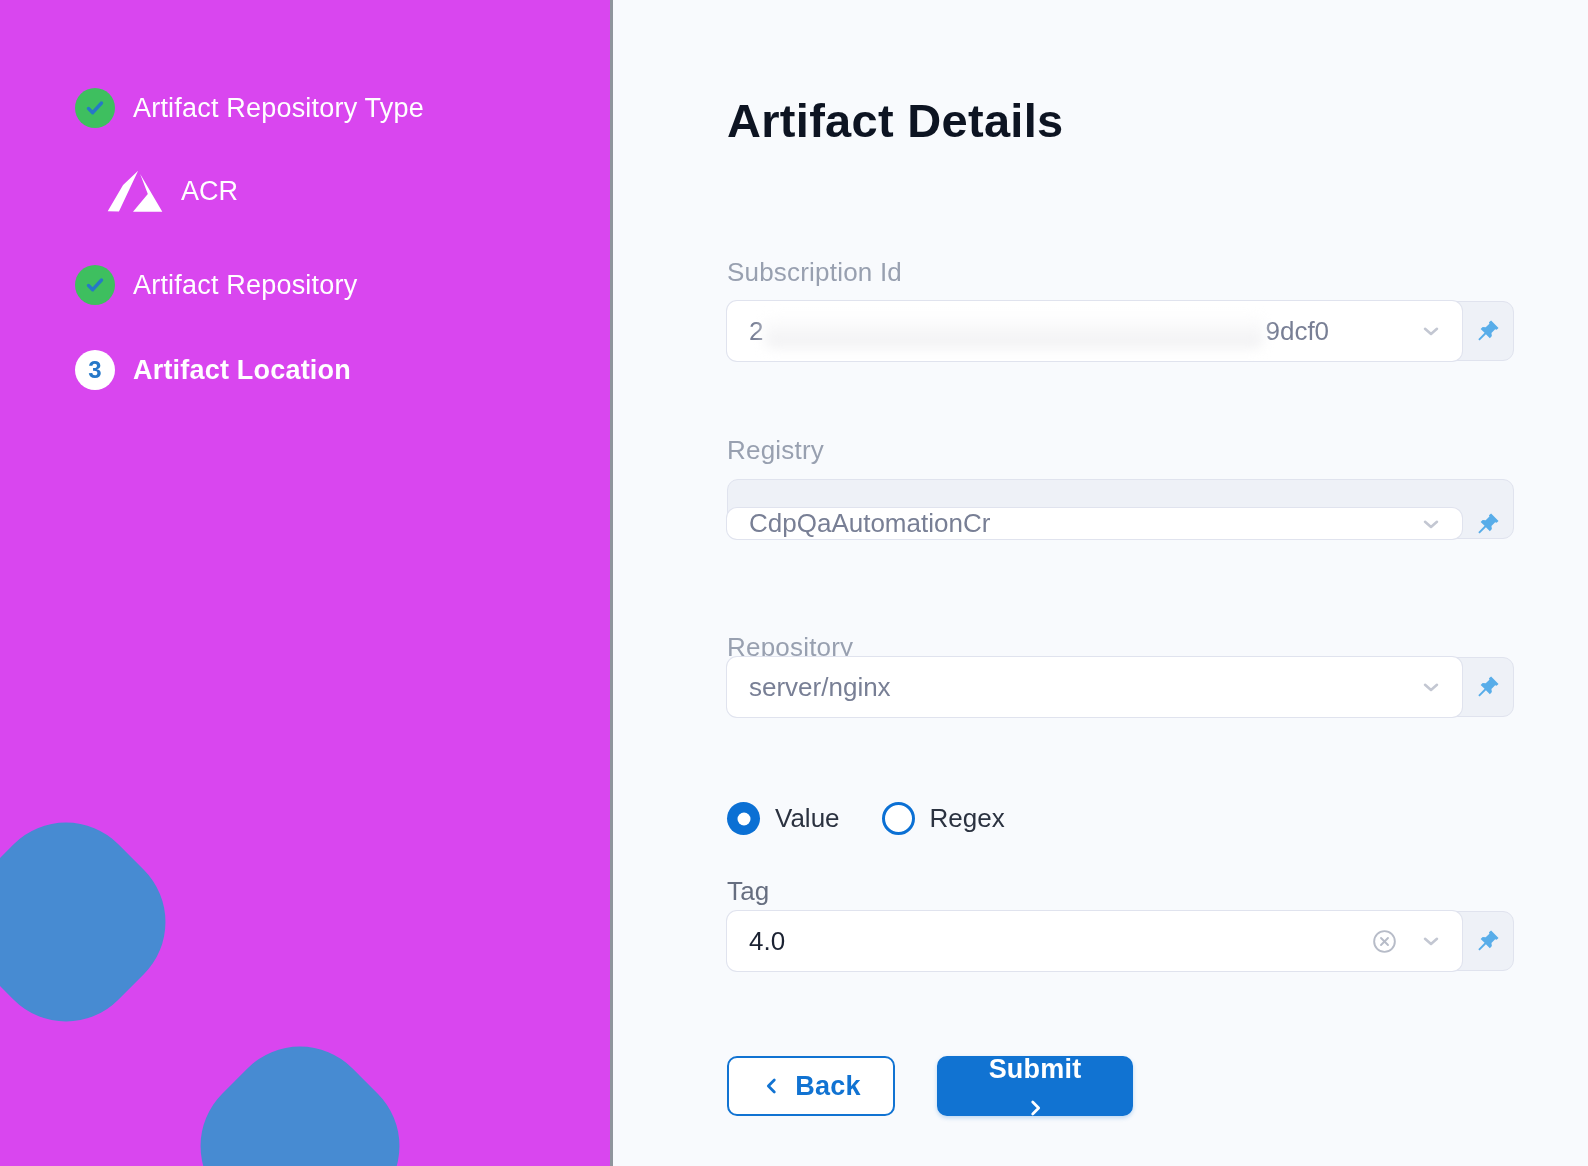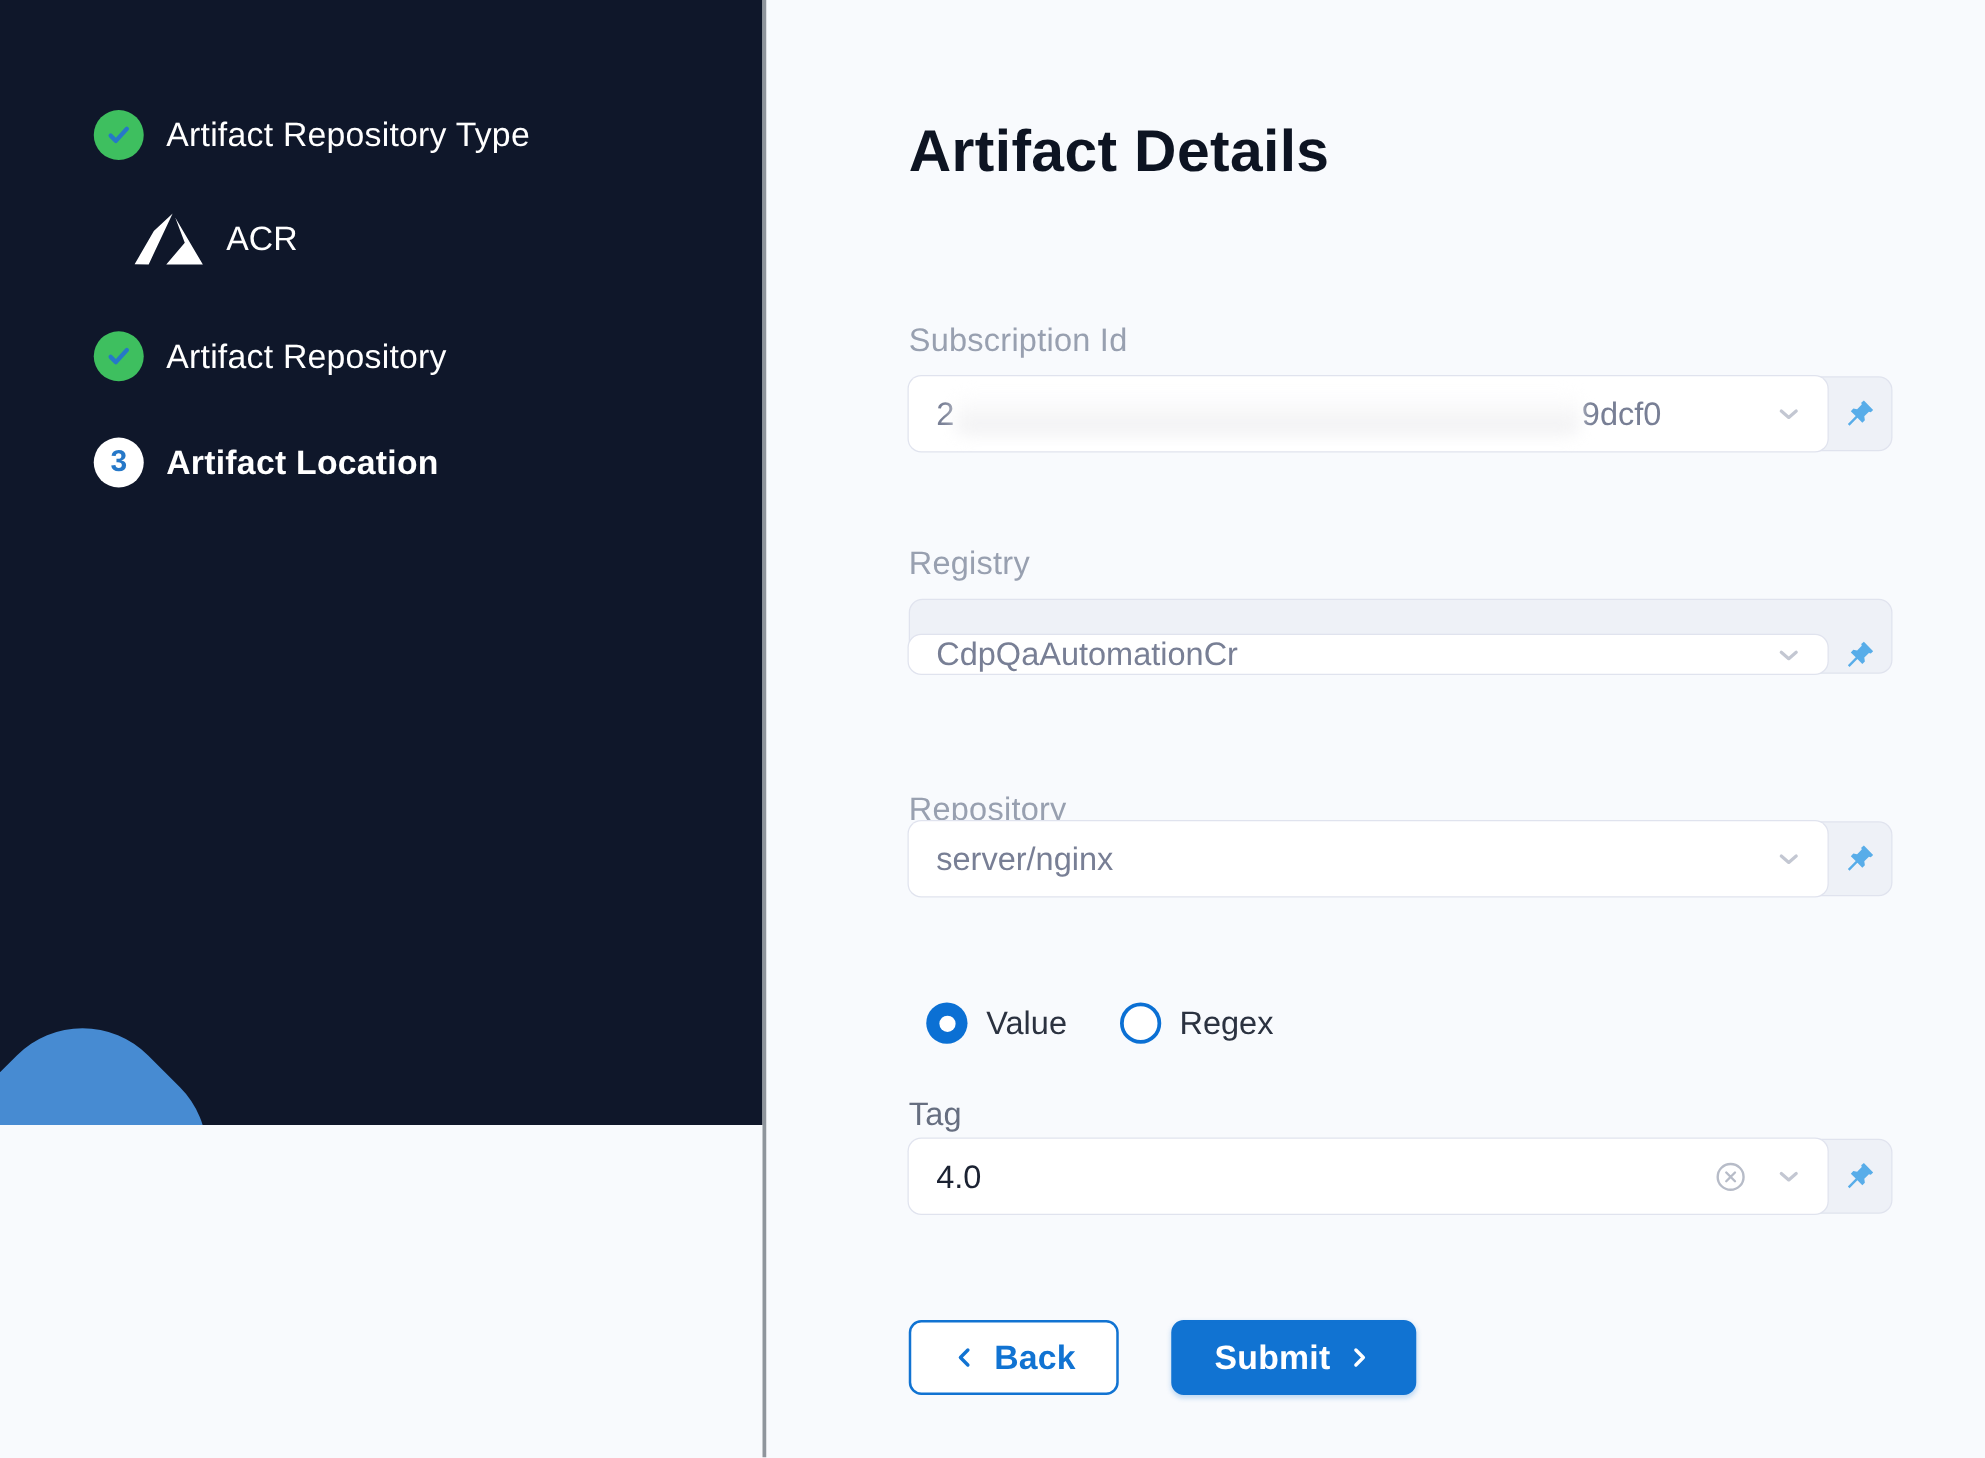--- a/index.html
+++ b/index.html
@@ -6,22 +6,22 @@
   html,body { width:1588px; height:1166px; }
   body {
     font-family:"Liberation Sans", sans-serif;
     background:#f8fafd;
     position:relative;
     overflow:hidden;
   }
 
   
   .sidebar {
-    position:absolute; left:0; top:0; width:610px; height:900px;
-    background:#0f172a; overflow:hidden;
+    position:absolute; left:0; top:0; width:610px; height:1166px;
+    background:#d946ef; overflow:hidden;
   }
   .divider {
     position:absolute; left:610px; top:0; width:3px; height:1166px;
     background:#8f959c;
   }
   .wm {
     position:absolute; width:100px; height:100px;
     border:92px solid #478BD2; border-radius:74px;
     transform:rotate(45deg);
   }
@@ -84,21 +84,21 @@
     background:linear-gradient(#ffffff, #f0f0f2);
     border-radius:9px; filter:blur(6px); flex:none;
   }
   .select-icons { display:flex; align-items:center; gap:20px; margin-left:auto; }
   .pin-area {
     flex:0 0 51px; display:flex; align-items:center; justify-content:center;
     cursor:pointer;
   }
 
   
-  .radio-row { position:absolute; left:128px; top:802px; display:flex; align-items:center;text-align:center; }
+  .radio-row { position:absolute; left:114px; top:802px; display:flex; align-items:center;text-align:center; }
   .radio { width:33px; height:33px; border-radius:50%; flex:none; position:relative; cursor:pointer; }
   .radio.selected { background:#0B70D4; }
   .radio.selected::after {
     content:""; position:absolute; left:50%; top:50%; width:13px; height:13px;
     transform:translate(-50%,-50%); background:#ffffff; border-radius:50%;
   }
   .radio.unselected { background:#ffffff; border:3px solid #0B70D4; }
   .radio-label { font-size:26px; color:#2B3240; margin:0 42px 0 15px; }
   .radio-label:last-child { margin-right:0; }
 
@@ -109,20 +109,21 @@
     font-size:27px; font-weight:700; cursor:pointer; letter-spacing:.2px;
   }
   .btn-back {
     left:114px; width:168px; background:#ffffff;
     border:2px solid #1173D2; color:#1173D2;align-items:center;
   }
   .btn-submit {
     left:324px; width:196px; background:#1173D2; color:#ffffff;
     border:2px solid #1173D2;
     box-shadow:0 2px 4px rgba(17,115,210,.25);
+    flex-direction:column;
   }
 
   svg { display:block; }
 </style>
 </head>
 <body>
 
 <div class="sidebar">
   <div class="wm wm1"></div>
   <div class="wm wm2"></div>

